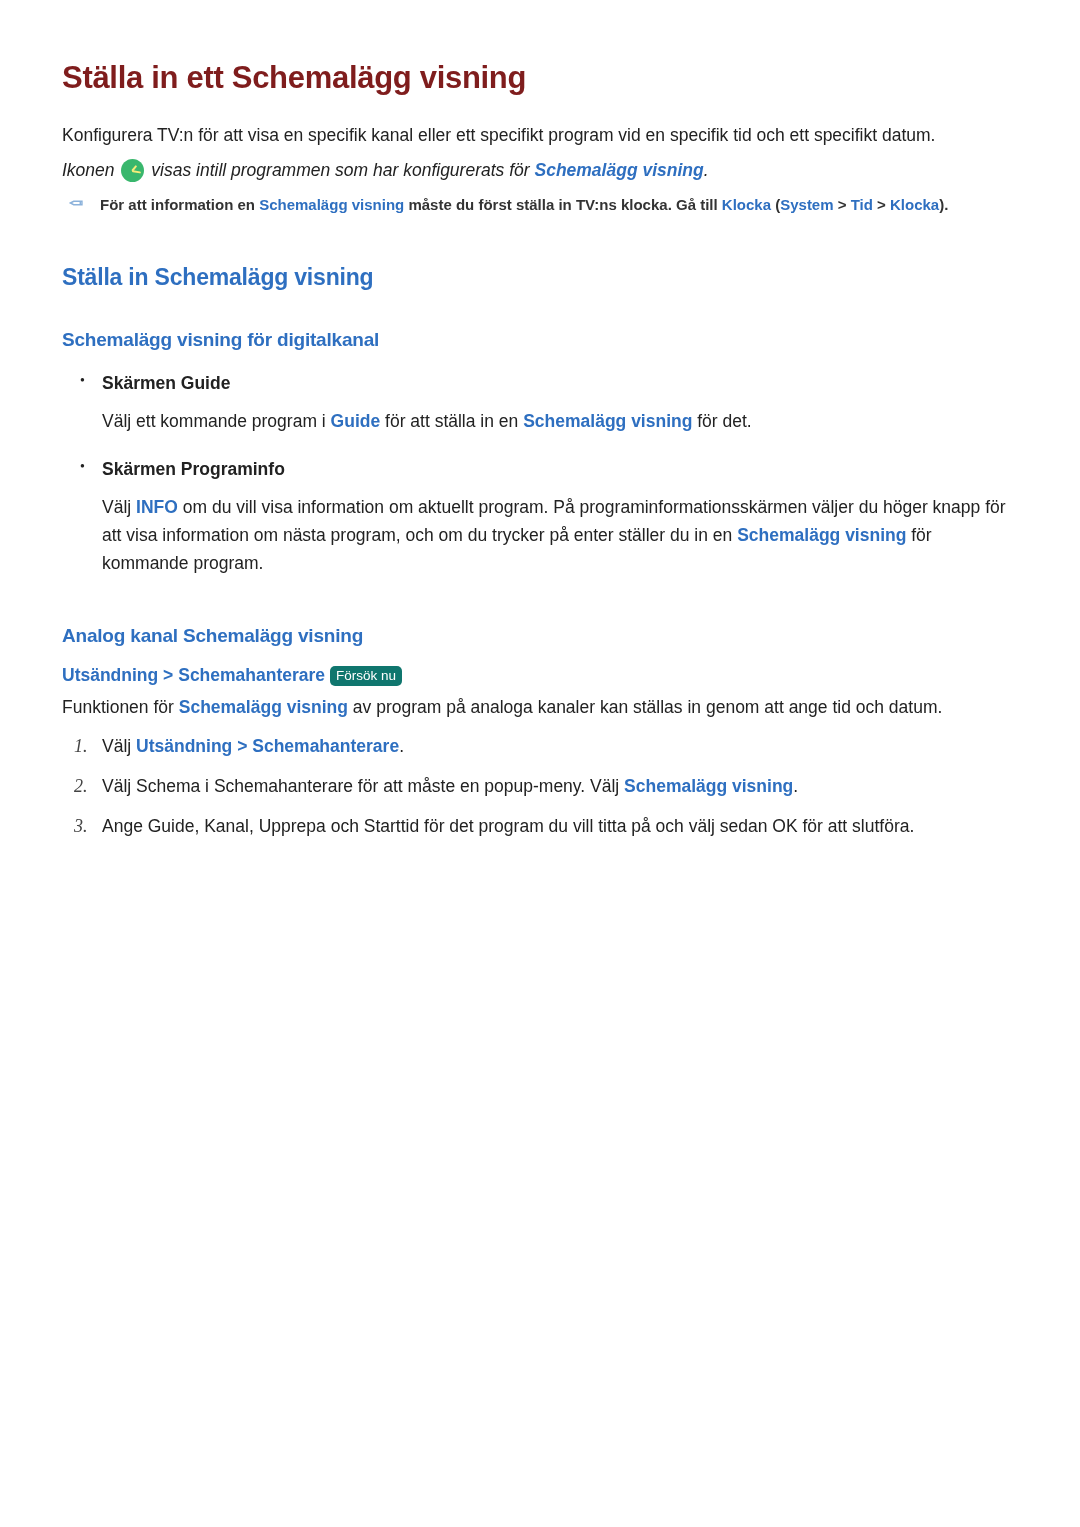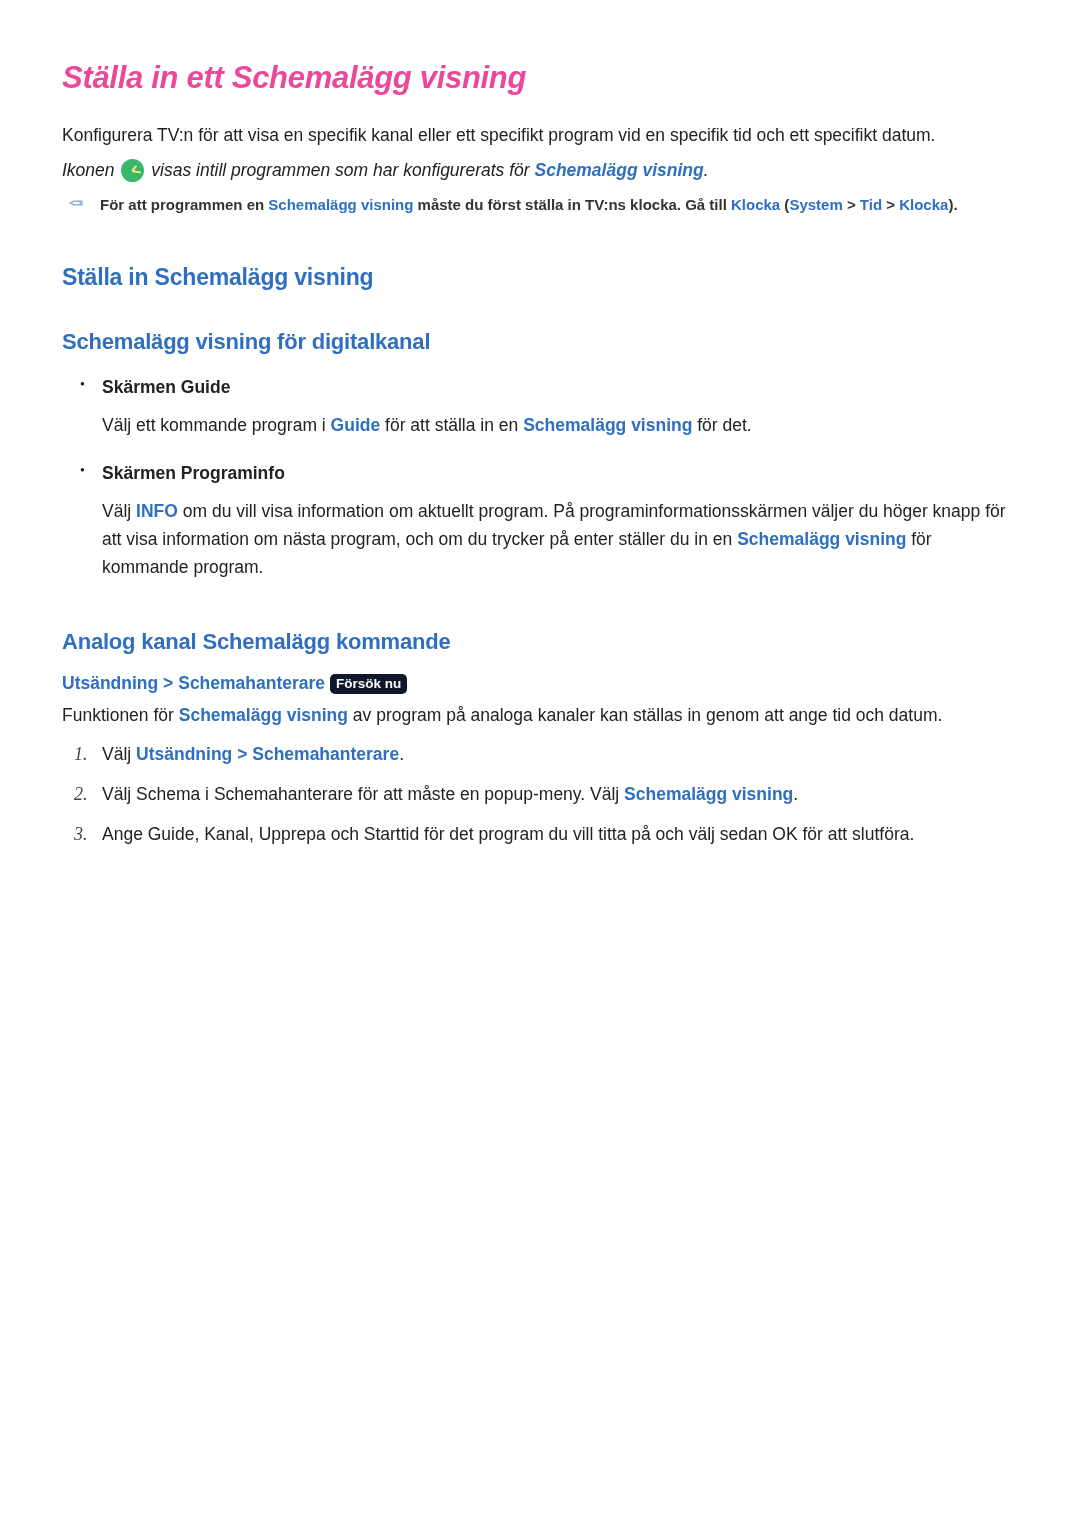--- a/index.html
+++ b/index.html
@@ -11,24 +11,23 @@
     width: 1080px;
     min-height: 1527px;
     box-sizing: border-box;
   }
   .page {
     padding: 60px 62px 0 62px;
   }
   h1.main-title {
     font-size: 31px;
     font-weight: bold;
-    color: #ec4899;
+    color: #7f1d1d;
     margin: 0 0 26px 0;
     letter-spacing: -0.3px;
-    font-style: italic;
   }
   p.body-text {
     font-size: 17.5px;
     line-height: 1.58;
     margin: 0 0 6px 0;
     color: #222;
   }
   p.inline-line {
     font-size: 17.5px;
     line-height: 1.6;
@@ -87,21 +86,21 @@
   .note-text { flex: 1; }
   .gt { color: #333; font-weight: bold; }
   h2.section-title {
     font-size: 23px;
     font-weight: bold;
     color: #2e6fc0;
     margin: 48px 0 38px 0;
     letter-spacing: -0.2px;
   }
   h3.subsection-title {
-    font-size: 22px;
+    font-size: 19px;
     font-weight: bold;
     color: #2e6fc0;
     margin: 0 0 18px 0;
     letter-spacing: -0.2px;
   }
   ul.dot-list {
     list-style: none;
     padding: 0 0 0 40px;
     margin: 4px 0 0 0;
   }
@@ -126,24 +125,24 @@
   ul.dot-list > li .li-body {
     margin: 0;
   }
   .section-gap { height: 28px; }
   .path-line {
     font-size: 17.5px;
     margin: 0 0 8px 0;
   }
   .badge {
     display: inline-block;
-    background: #0f172a;
+    background: #0f766e;
     color: #fff;
     font-size: 13.5px;
-    font-weight: bold;
+    font-weight: normal;
     padding: 2px 6px 3px 6px;
     border-radius: 5px;
     vertical-align: 1px;
   }
   ol.num-list {
     list-style: none;
     counter-reset: step;
     padding: 0 0 0 40px;
     margin: 10px 0 0 0;
   }
@@ -183,21 +182,21 @@
   </p>
 
   <div class="note-row">
     <span class="note-icon">
       <svg width="14" height="14" viewBox="0 0 24 24" fill="none" stroke="#8cb2db" stroke-width="2.5">
         <path d="M4 20 L6 14 L16 4 L20 8 L10 18 L4 20 Z"></path>
         <path d="M14 6 L18 10"></path>
       </svg>
     </span>
     <div class="note-text">
-      <span>För att programmen en </span><span class="blue">Schemalägg visning</span><span> måste du först ställa in TV:ns klocka. Gå till </span><span class="blue">Klocka</span><span> (</span><span class="blue">System</span><span class="gt"> &gt; </span><span class="blue">Tid</span><span class="gt"> &gt; </span><span class="blue">Klocka</span><span>).</span>
+      <span>För att information en </span><span class="blue">Schemalägg visning</span><span> måste du först ställa in TV:ns klocka. Gå till </span><span class="blue">Klocka</span><span> (</span><span class="blue">System</span><span class="gt"> &gt; </span><span class="blue">Tid</span><span class="gt"> &gt; </span><span class="blue">Klocka</span><span>).</span>
     </div>
   </div>
 
   <h2 class="section-title">Ställa in Schemalägg visning</h2>
 
   <h3 class="subsection-title">Schemalägg visning för digitalkanal</h3>
 
 
   <ul class="dot-list">
     <li>
@@ -209,21 +208,21 @@
     <li>
       <div class="li-head">Skärmen Programinfo</div>
       <p class="li-body">
         <span>Välj </span><span class="blue">INFO</span><span> om du vill visa information om aktuellt program. På programinformationsskärmen väljer du höger knapp för att visa information om nästa program, och om du trycker på enter ställer du in en </span><span class="blue">Schemalägg visning</span><span> för kommande program.</span>
       </p>
     </li>
   </ul>
 
   <div class="section-gap"></div>
 
-  <h3 class="subsection-title">Analog kanal Schemalägg kommande</h3>
+  <h3 class="subsection-title">Analog kanal Schemalägg visning</h3>
 
   <p class="path-line">
     <span class="blue">Utsändning</span><span class="blue"> &gt; </span><span class="blue">Schemahanterare</span>
     <span class="badge">Försök nu</span>
   </p>
 
   <p class="body-text">
     <span>Funktionen för </span><span class="blue">Schemalägg visning</span><span> av program på analoga kanaler kan ställas in genom att ange tid och datum.</span>
   </p>
 

